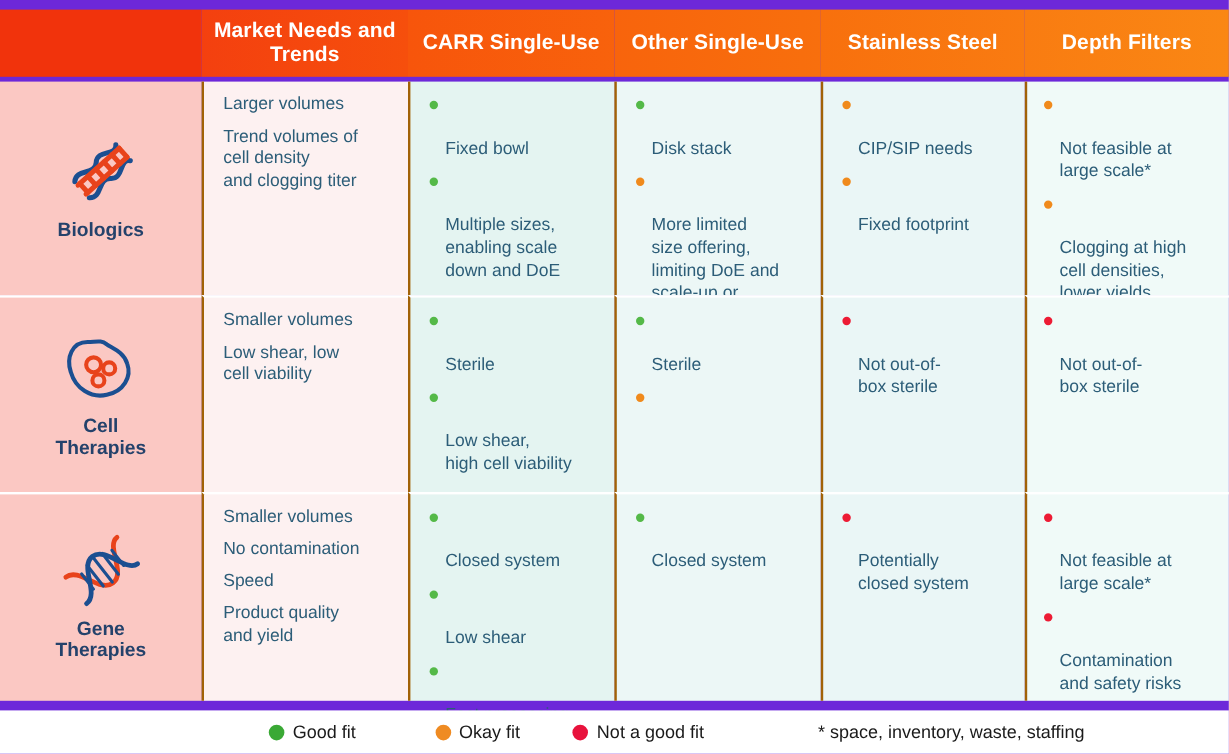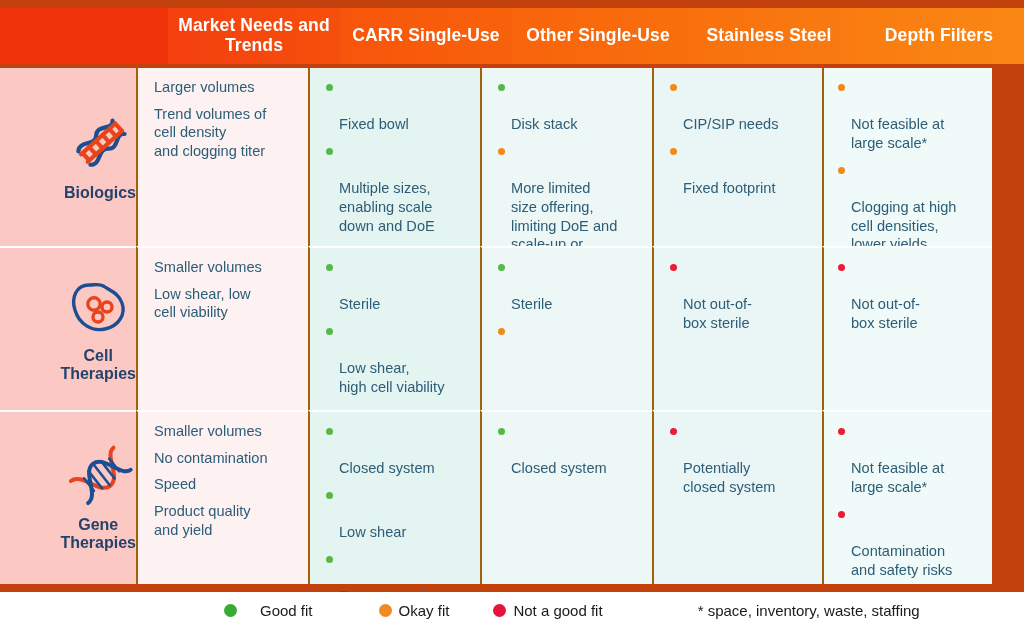--- a/index.html
+++ b/index.html
@@ -10,21 +10,21 @@
   body {
     width: 1024px;
     height: 628px;
     font-family: "Liberation Sans", sans-serif;
     overflow: hidden;
   }
   .sheet {
     position: relative;
     width: 1024px;
     height: 628px;
-    background: #c2410c;
+    background: #6d28d9;
   }
 
   
   .header-row {
     position: absolute;
     left: 0; top: 8px;
     width: 1024px; height: 56px;
     display: flex;
   }
   .hdr-cell {
@@ -64,25 +64,25 @@
 
   .cell {
     box-sizing: border-box;
     position: relative;
   }
   .cell + .cell { border-left: 2px solid #a16207; }
   .trow + .trow .cell { border-top: 2px solid #ffffff; }
 
   
   .cat-cell {
-    width: 136px;
+    width: 168px;
     background: #fbc8c3;
     display: flex;
     flex-direction: column;
-    align-items: flex-end;
+    align-items: center;
     justify-content: center;
     padding-bottom: 4px;
   }
   .cat-icon {
     width: 72px; height: 72px;
     display: flex; align-items: center; justify-content: center;
     margin-bottom: 4px;
   }
   .cat-label {
     color: #24426b;
@@ -149,21 +149,21 @@
     align-items: center;
     font-size: 15px;
     color: #1a1a1a;
   }
   .legend-dot {
     width: 13px; height: 13px;
     border-radius: 50%;
     margin-right: 7px;
     display: inline-block;
   }
-  .lg1 { margin-left: 224px; gap: 16px; }
+  .lg1 { margin-left: 224px; }
   .lg2 { margin-left: 66px; }
   .lg3 { margin-left: 44px; }
   .legend-note {
     margin-left: 95px;
     font-size: 15px;
     color: #1a1a1a;
   }
 </style>
 </head>
 <body>

